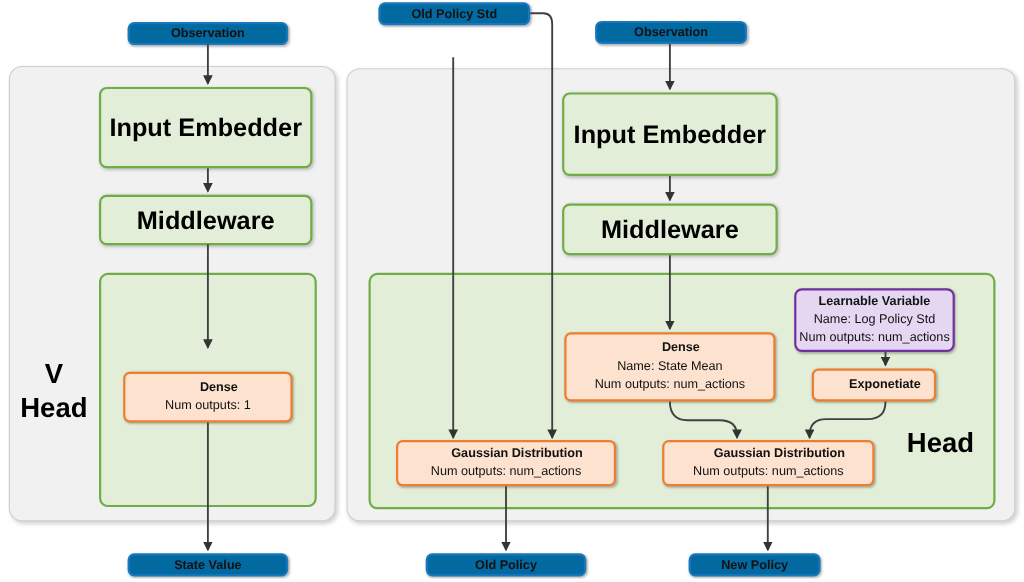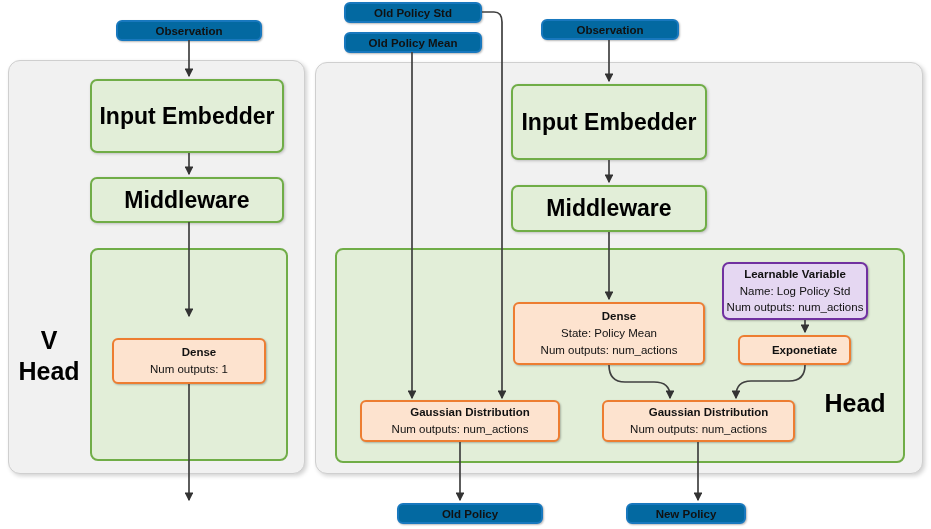--- a/index.html
+++ b/index.html
@@ -98,23 +98,20 @@
   </svg>
 
   <div class="node io" style="left:116px;top:20px;width:146px;height:21px;">
     <span>Observation</span>
   </div>
 
   <div class="node io" style="left:344px;top:2px;width:138px;height:21px;">
     <span>Old Policy Std</span>
   </div>
 
-  <div class="node io" style="left:344px;top:32px;width:138px;height:21px;">
-    <span>Old Policy Mean</span>
-  </div>
 
   <div class="node io" style="left:541px;top:19px;width:138px;height:21px;">
     <span>Observation</span>
   </div>
 
   <div class="node green" style="left:90px;top:79px;width:194px;height:74px;">
     <span>Input Embedder</span>
   </div>
 
   <div class="node green" style="left:90px;top:177px;width:194px;height:46px;">
@@ -129,21 +126,21 @@
   <div class="node green" style="left:511px;top:84px;width:196px;height:76px;">
     <span>Input Embedder</span>
   </div>
 
   <div class="node green" style="left:511px;top:185px;width:196px;height:47px;">
     <span>Middleware</span>
   </div>
 
   <div class="node orange" style="left:513px;top:302px;width:192px;height:63px;">
     <span class="ttl">Dense</span>
-    <span>State: Policy Mean</span>
+    <span>Name: State Mean</span>
     <span>Num outputs: num_actions</span>
   </div>
 
   <div class="node purple" style="left:722px;top:262px;width:146px;height:58px;">
     <span class="ttl">Learnable Variable</span>
     <span>Name: Log Policy Std</span>
     <span>Num outputs: num_actions</span>
   </div>
 
   <div class="node orange" style="left:738px;top:335px;width:113px;height:30px;">
@@ -153,22 +150,25 @@
   <div class="node orange" style="left:360px;top:400px;width:200px;height:42px;">
     <span class="ttl">Gaussian Distribution</span>
     <span>Num outputs: num_actions</span>
   </div>
 
   <div class="node orange" style="left:602px;top:400px;width:193px;height:42px;">
     <span class="ttl">Gaussian Distribution</span>
     <span>Num outputs: num_actions</span>
   </div>
 
+  <div class="node io" style="left:116px;top:503px;width:146px;height:21px;">
+    <span>State Value</span>
+  </div>
 
-  <div class="node io" style="left:397px;top:503px;width:146px;height:21px;">
+  <div class="node io" style="left:387px;top:503px;width:146px;height:21px;">
     <span>Old Policy</span>
   </div>
 
   <div class="node io" style="left:626px;top:503px;width:120px;height:21px;">
     <span>New Policy</span>
   </div>
 
 </div>
 
 </body></html>

